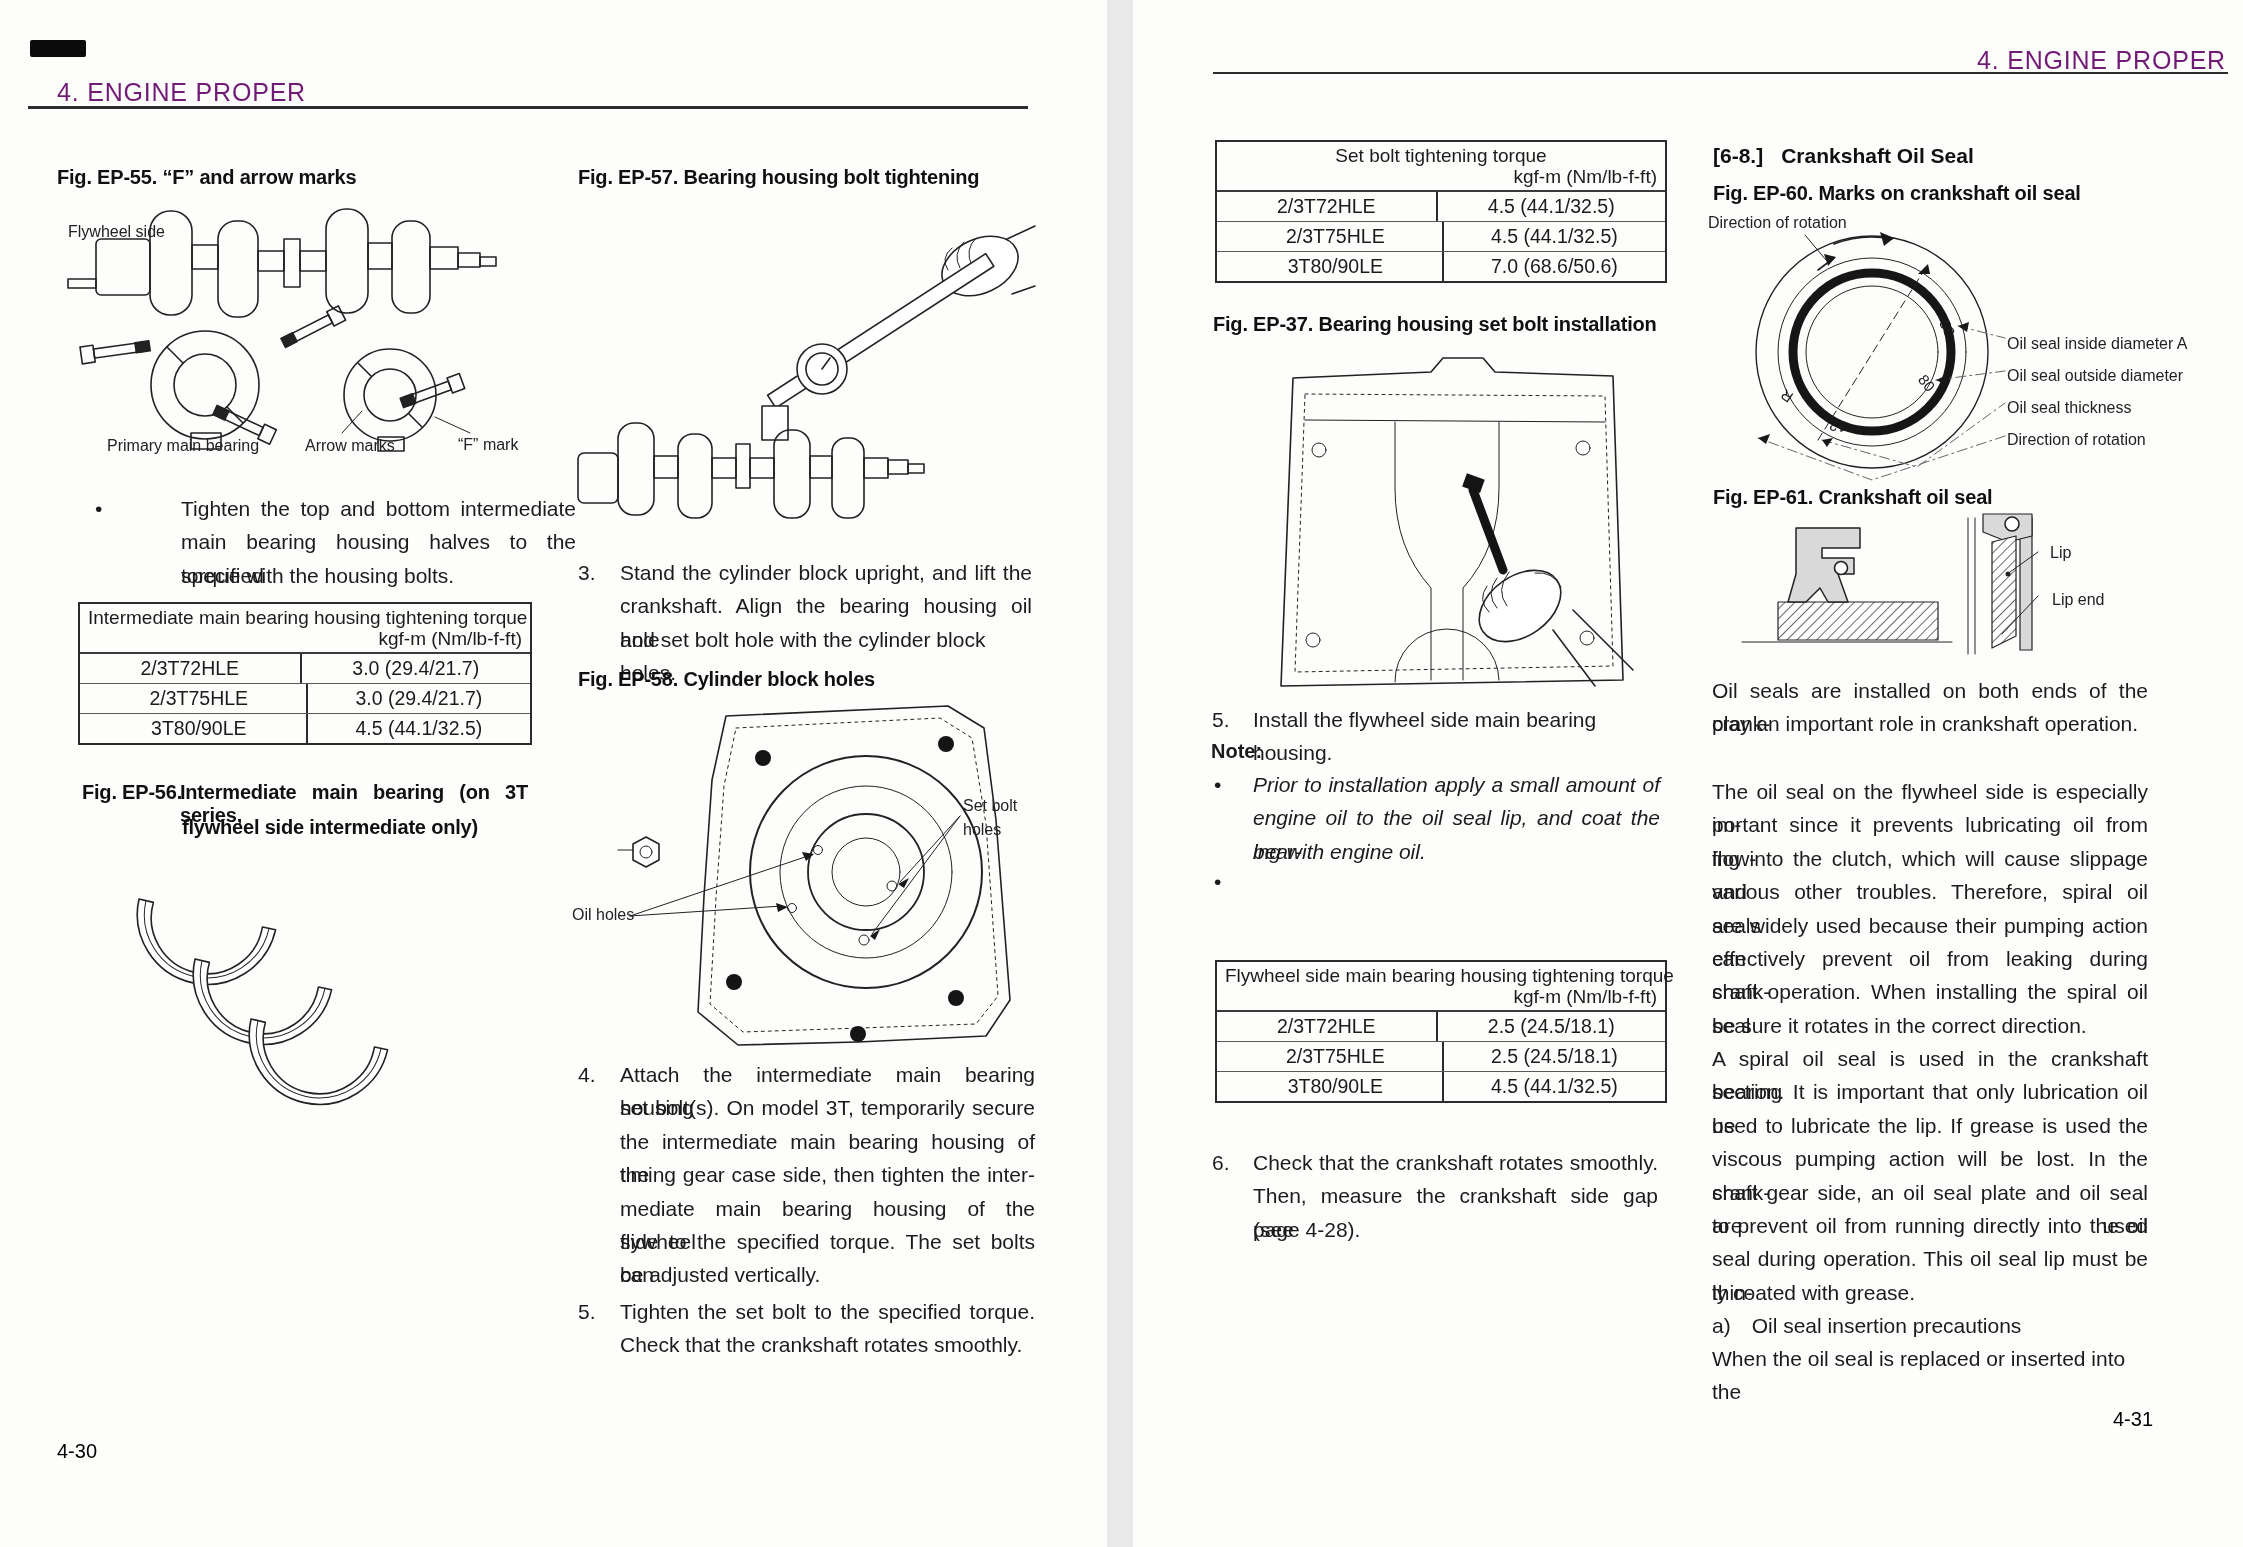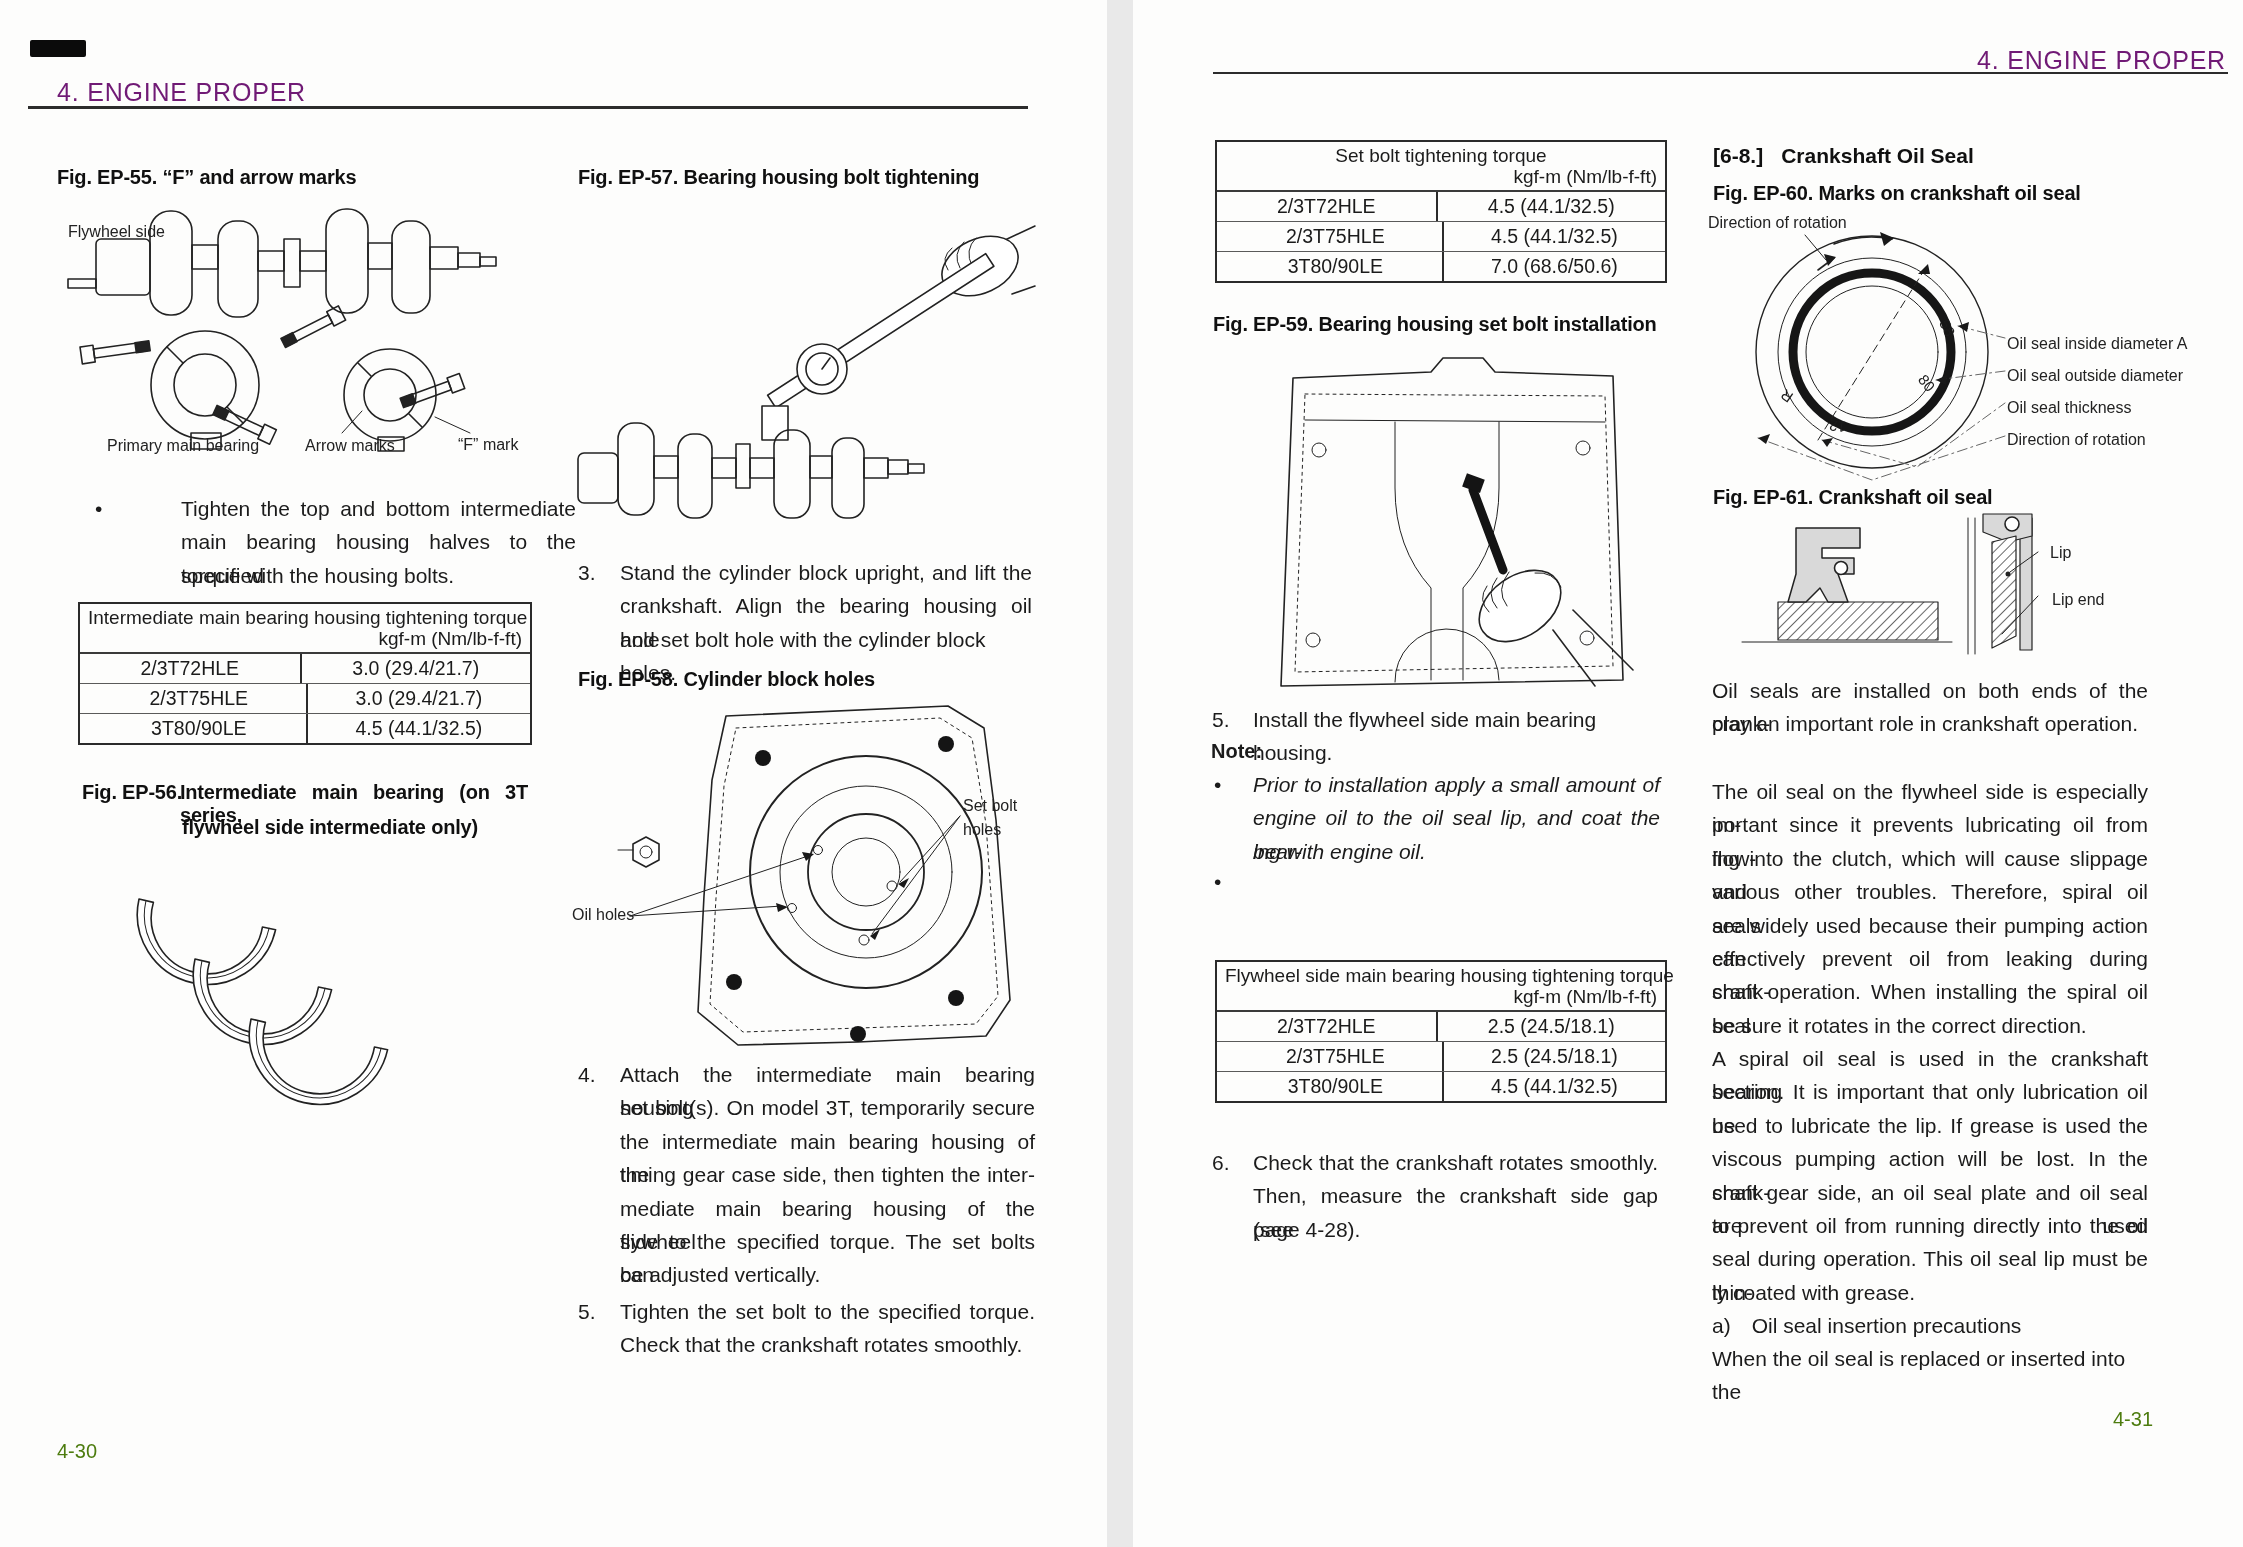--- a/index.html
+++ b/index.html
@@ -20,21 +20,21 @@
   .table{position:absolute;border:2px solid #2b2b2b;}
   .t-head{padding:3px 8px 3px;border-bottom:2px solid #3a3a3a;}
   .t-title{font-size:19px;text-align:center;line-height:21px;white-space:nowrap;}
   .t-unit{font-size:19px;text-align:right;line-height:21px;}
   .t-row{display:flex;}
   .t-row + .t-row{border-top:1px solid #5a5a5a;padding-left:12px;}
   .t-cell{font-size:19.5px;height:29px;line-height:29px;text-align:center;}
   .t-model{width:49%;}
   .t-val{width:51%;border-left:2px solid #2b2b2b;}
   .sec-head{position:absolute;font-size:21px;font-weight:700;color:#101010;white-space:nowrap;display:flex;gap:18px;}
-  .pgnum{position:absolute;font-size:20px;color:#4d7c0f;}
+  .pgnum{position:absolute;font-size:20px;color:#000000;}
   svg.fig{position:absolute;overflow:visible;}
   svg .ln{stroke:#222;fill:none;stroke-width:1.6;stroke-linejoin:round;stroke-linecap:round;}
   svg .thin{stroke-width:1;}
   svg .dk{fill:#191919;stroke:none;}
   svg text{font-family:"Liberation Sans",sans-serif;font-size:15px;fill:#1b1b1b;}
 </style>
 </head>
 <body>
 
 <div class="canvas">
@@ -267,21 +267,21 @@
     <div class="t-row">
       <div class="t-cell t-model">2/3T75HLE</div>
       <div class="t-cell t-val">4.5 (44.1/32.5)</div>
     </div>
     <div class="t-row">
       <div class="t-cell t-model">3T80/90LE</div>
       <div class="t-cell t-val">7.0 (68.6/50.6)</div>
     </div>
   </div>
 
-  <div class="caption" style="left:1213px;top:313px;">Fig. EP-59. Bearing housing set bolt installation</div>
+  <div class="caption" style="left:1213px;top:313px;">Fig. EP-37. Bearing housing set bolt installation</div>
 
   <svg class="fig" style="left:1235px;top:348px;" width="420" height="340" viewBox="0 0 420 340">
     <g class="ln">
       <path d="M58,30 L196,24 L208,10 L248,10 L260,24 L378,28 L388,332 L46,338 Z"></path>
       <path d="M70,46 L370,48 L378,318 L60,324 Z" class="thin" stroke-dasharray="3 4"></path>
       <line x1="70" y1="72" x2="370" y2="74" class="thin"></line>
       <path d="M160,74 L160,140 Q160,200 196,240 L196,332" class="thin"></path>
       <path d="M264,74 L264,140 Q264,200 228,240 L228,332" class="thin"></path>
       <path d="M160,334 A52,52 0 0 1 264,332" class="thin"></path>
       <circle cx="84" cy="102" r="7" class="thin"></circle>

